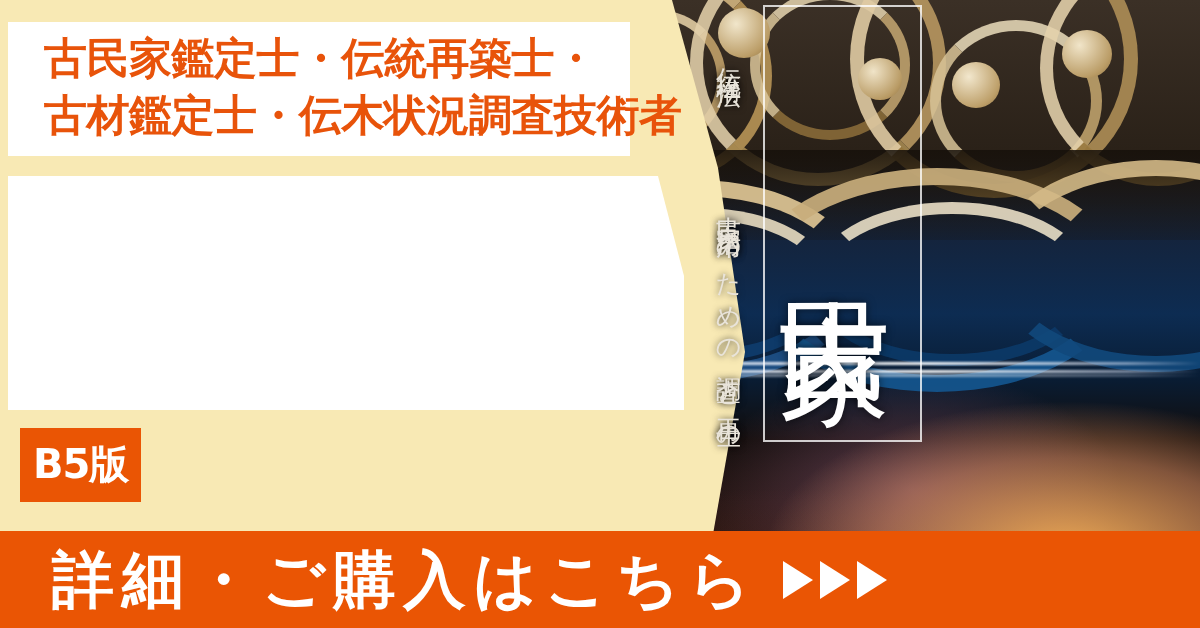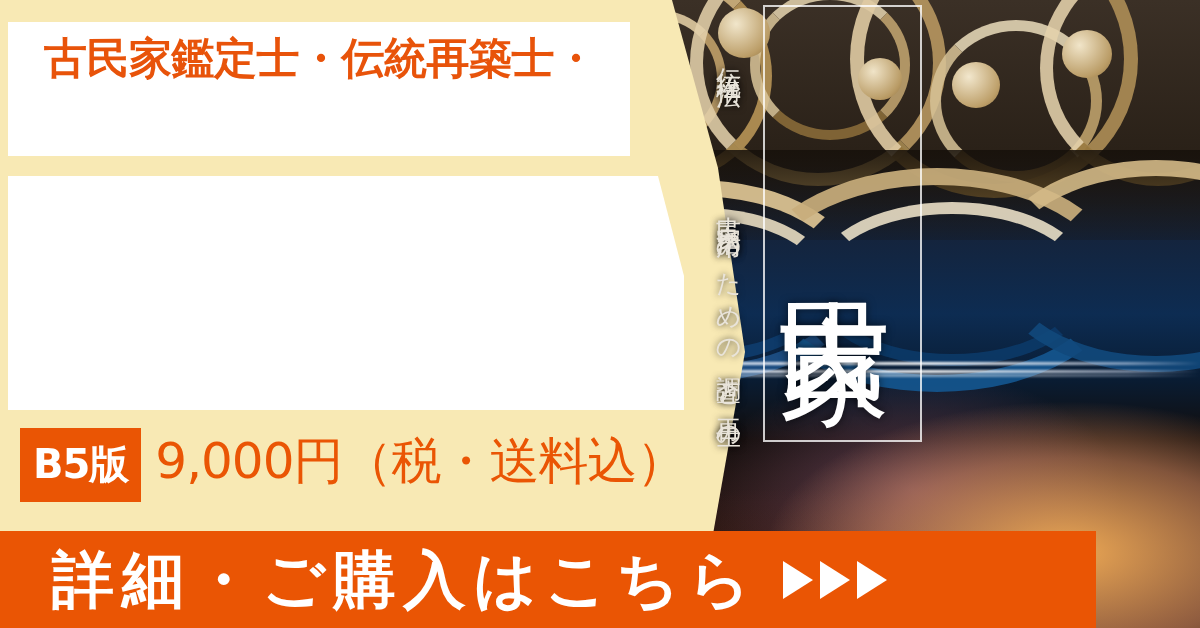--- a/index.html
+++ b/index.html
@@ -68,27 +68,27 @@
            letter-spacing:-.5px;white-space:nowrap;margin-left:24px;}
 
   .title{position:absolute;left:8px;top:182px;width:676px;
          color:#ea5504;font-weight:700;font-size:74px;line-height:1.15;
          letter-spacing:1px;}
   .title .l1{display:block;padding-left:18px;}
   .title .l2{display:block;padding-left:160px;margin-top:2px;}
 
   
   .pricerow{position:absolute;left:20px;top:428px;height:74px;
-            display:flex;align-items:flex-start;gap:14px;}
+            display:flex;align-items:center;gap:14px;}
   .badge{background:#ea5504;color:#fff;font-weight:700;font-size:40px;
          line-height:1;padding:16px 13px 18px;letter-spacing:-1px;}
   .price{color:#ea5504;font-size:50px;font-weight:400;letter-spacing:-1px;white-space:nowrap;}
 
   
-  .cta{position:absolute;left:0;top:531px;width:1096px;height:97px;
+  .cta{position:absolute;left:0;top:531px;width:1200px;height:97px;
        background:#ea5504;display:flex;align-items:center;}
   .cta-text{color:#fff;font-size:62px;font-weight:700;letter-spacing:8px;
             margin-left:52px;white-space:nowrap;line-height:1;}
   .arrows{display:flex;align-items:center;gap:7px;margin-left:24px;}
   .arrow{width:0;height:0;border-left:30px solid #fff;
          border-top:19px solid transparent;border-bottom:19px solid transparent;}
 
   
   .cover-frame{position:absolute;left:763px;top:5px;width:155px;height:433px;
                border:2px solid rgba(255,255,255,.78);}
@@ -148,26 +148,26 @@
     <div class="hiline" style="top:370px;"></div>
   </div>
 
   <div class="cream"></div>
 
   <div class="panel panel-1"></div>
   <div class="panel panel-2"></div>
 
   <div class="subhead t-ja">
     <div>古民家鑑定士・伝統再築士・</div>
+    <div>古材鑑定士・伝木状況調査技術者</div>
   </div>
 
 
   <div class="pricerow">
     <span class="badge t-ja">B5版</span>
-    <span class="price t-ja">9,000円（税・送料込）</span>
   </div>
 
   <div class="cover-frame"></div>
   <div class="cover-title t-ja">古民家</div>
   <div class="cover-sub cover-sub-1 t-ja">伝統構法</div>
   <div class="cover-sub cover-sub-2 t-ja">古民家活用のための調査と再生の</div>
 
   <div class="cta">
     <span class="cta-text t-ja">詳細・ご購入はこちら</span>
     <span class="arrows">

